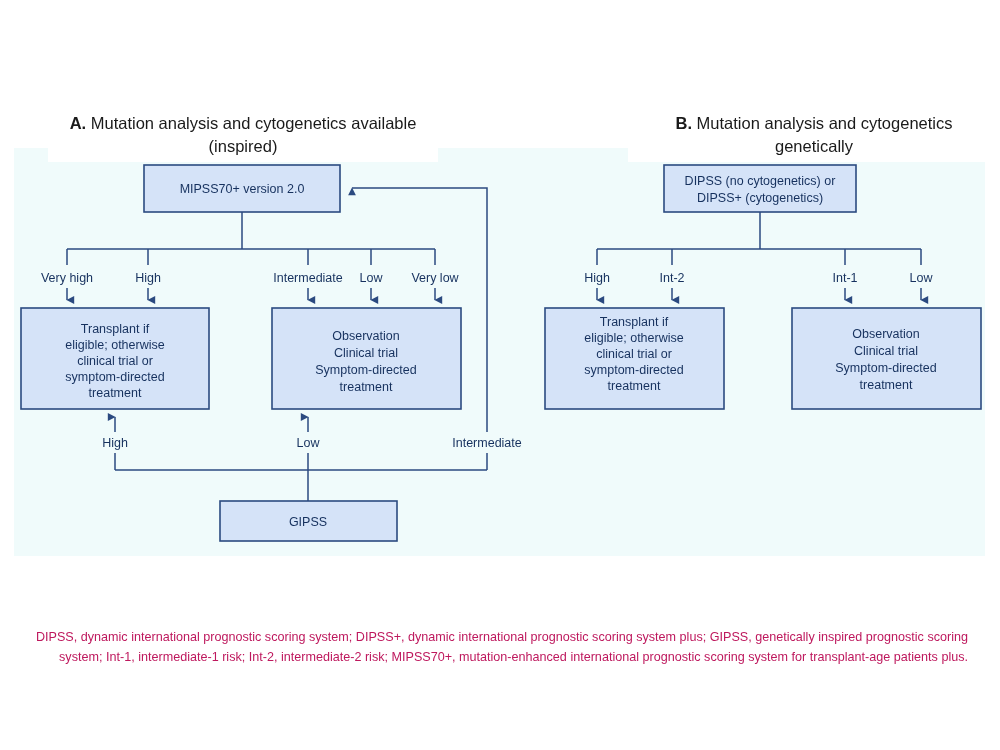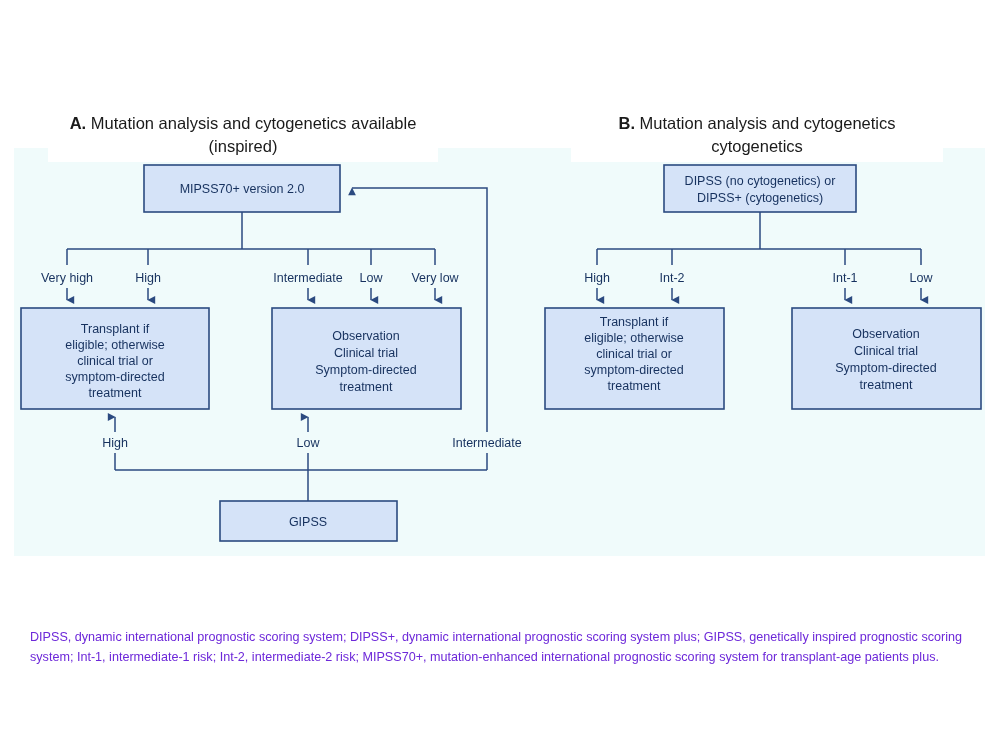--- a/index.html
+++ b/index.html
@@ -32,21 +32,21 @@
     position: absolute;
     background: #ffffff;
     text-align: center;
     color: #1a1a1a;
     font-size: 16.5px;
     line-height: 23px;
     font-family: "Liberation Sans", sans-serif;
   }
   .panel-title b { font-weight: bold; }
   #title-a { left: 48px; top: 112px; width: 390px; height: 50px; }
-  #title-b { left: 571px; top: 112px; width: 372px; height: 50px; }
+  #title-b { left: 628px; top: 112px; width: 372px; height: 50px; }
 
   svg.flow {
     position: absolute;
     left: 0;
     top: 0;
     width: 1000px;
     height: 750px;
     overflow: visible;
   }
   .node-rect {
@@ -69,42 +69,42 @@
     fill: #16315e;
     font-family: "Liberation Sans", sans-serif;
     font-size: 12.5px;
     text-anchor: middle;
   }
   .footnote {
     position: absolute;
     left: 30px;
     top: 628px;
     width: 938px;
-    color: #6d28d9;
+    color: #be185d;
     font-family: "Liberation Sans", sans-serif;
     font-size: 12.6px;
     line-height: 19.5px;
-    text-align: left;
+    text-align: right;
   }
 </style>
 </head>
 <body>
 
 <div id="root">
 
   <div class="diagram-bg"></div>
 
   <div class="panel-title" id="title-a">
     <b>A.</b><span> Mutation analysis and cytogenetics available</span><br>
     <span>(inspired)</span>
   </div>
 
   <div class="panel-title" id="title-b">
     <b>B.</b><span> Mutation analysis and cytogenetics</span><br>
-    <span>cytogenetics</span>
+    <span>genetically</span>
   </div>
 
   <svg class="flow" viewBox="0 0 1000 750">
     <defs>
       <marker id="arrowDown" markerWidth="9" markerHeight="9" refX="4.5" refY="7.6" orient="auto" markerUnits="userSpaceOnUse">
         <path d="M0.6,0.4 L4.5,8.2 L8.4,0.4 Z" fill="#2b4a80"></path>
       </marker>
       <marker id="arrowUp" markerWidth="9" markerHeight="9" refX="4.5" refY="7.6" orient="auto" markerUnits="userSpaceOnUse">
         <path d="M0.6,0.4 L4.5,8.2 L8.4,0.4 Z" fill="#2b4a80"></path>
       </marker>

